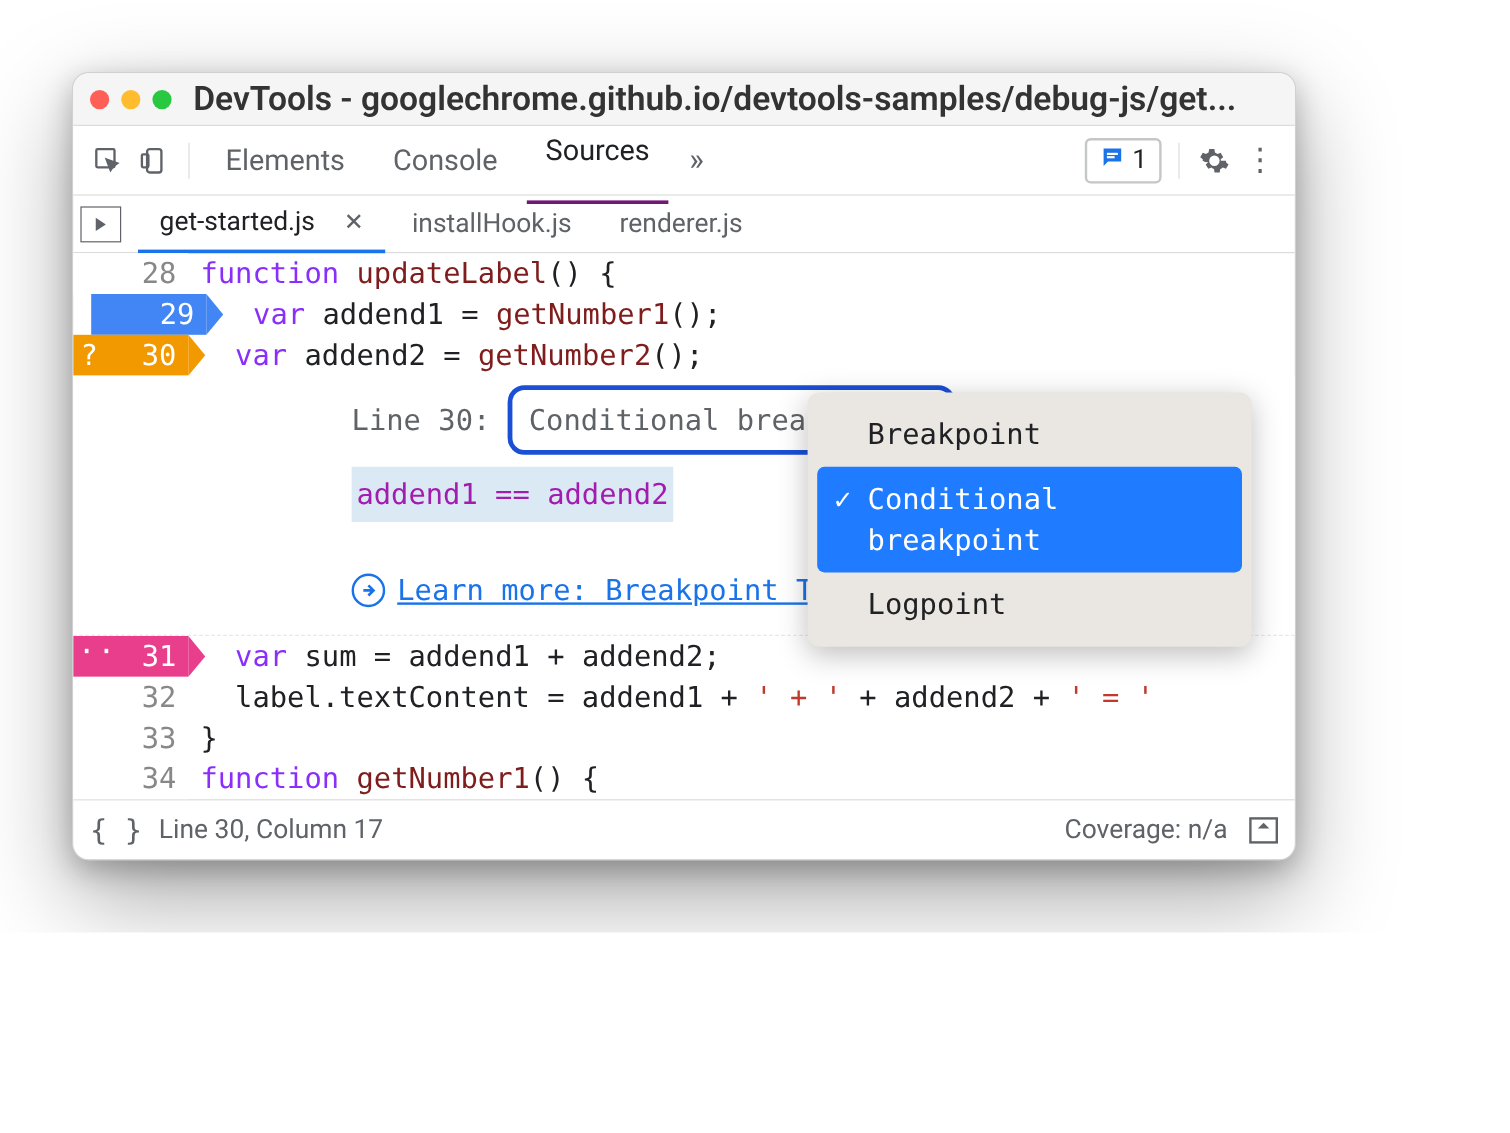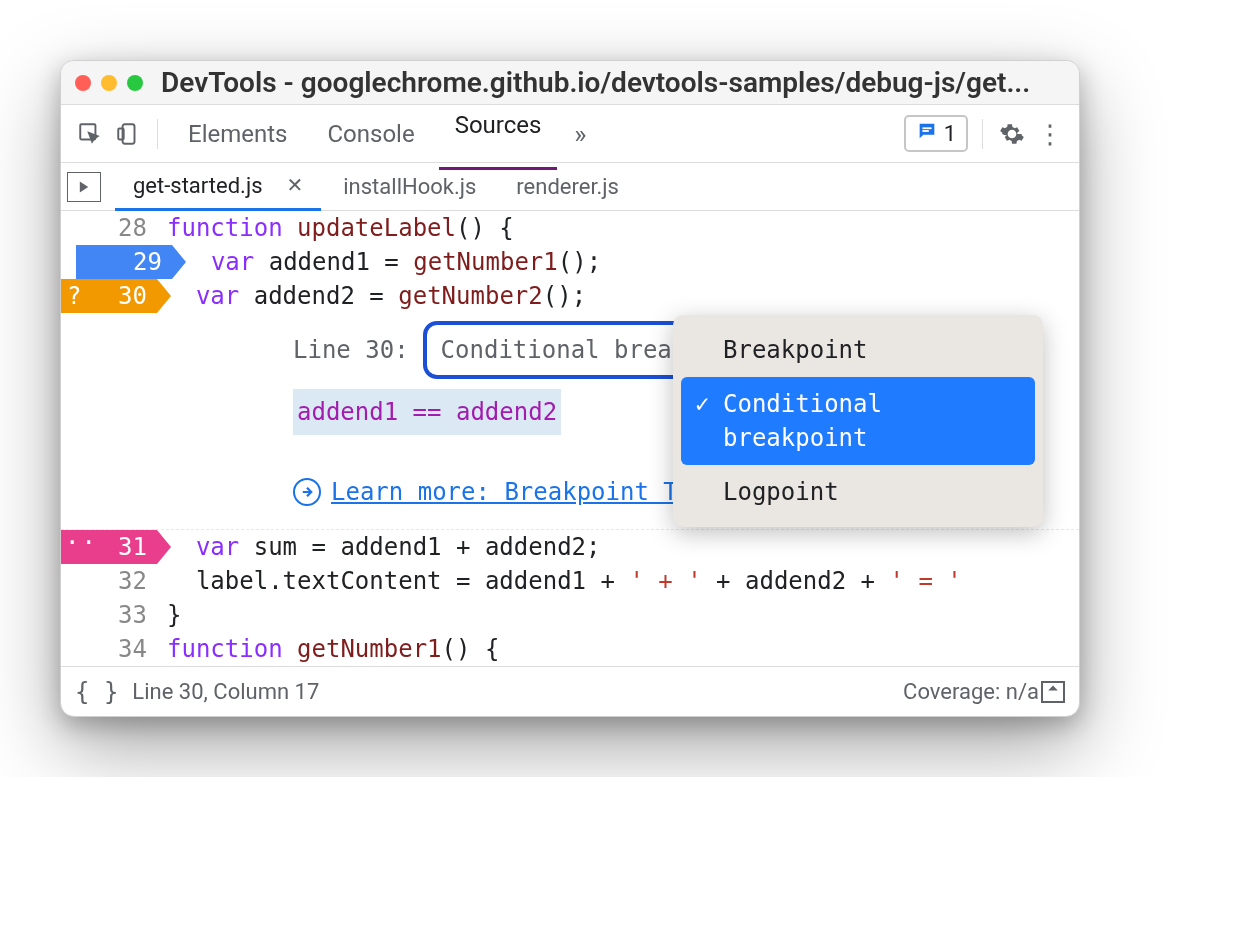--- a/index.html
+++ b/index.html
@@ -109,40 +109,40 @@
     display:flex; align-items:center; gap:10px;
     margin: 40px 0 12px 0; color:#1a73e8; font-size:24px;
   }
   .learn span { text-decoration: underline; }
   .arrow-circle {
     width:28px; height:28px; border:2.5px solid #1a73e8; border-radius:50%;
     display:flex; align-items:center; justify-content:center;
   }
   
   .popup {
-    position:absolute; left:612px; top:2px;
+    position:absolute; left:612px; top:14px;
     width:370px; background:#eae6e2; border-radius:10px;
     box-shadow: 0 6px 24px rgba(0,0,0,.25);
     padding:8px; font-size:24px; color:#202124;
     z-index:10;
   }
   .popup .item { padding:10px 14px 10px 42px; border-radius:6px; position:relative;}
   .popup .item.sel { background:#1f7bff; color:#fff;}
   .popup .item.sel::before{
     content:"✓"; position:absolute; left:14px; top:10px;
   }
   
   .status {
     display:flex; align-items:center; justify-content:space-between;
     height:50px; border-top:1px solid #dcdcdc;
     padding:0 14px; font-size:22px; color:#5f6368;
   }
   .status-left{ display:flex; align-items:center; gap:14px;}
   .braces { font-family: ui-monospace, monospace; font-size:24px; color:#5f6368; }
-  .status-right{ display:flex; align-items:center; gap:2px;}
+  .status-right{ display:flex; align-items:center; gap:18px;}
   .panel-up { width:24px; height:22px; border:2px solid #5f6368; display:flex; align-items:flex-start; justify-content:center;}
 </style>
 </head>
 <body>
 
 <div class="window">
 
   <div class="titlebar">
     <div class="traffic">
       <div class="dot red"></div>

